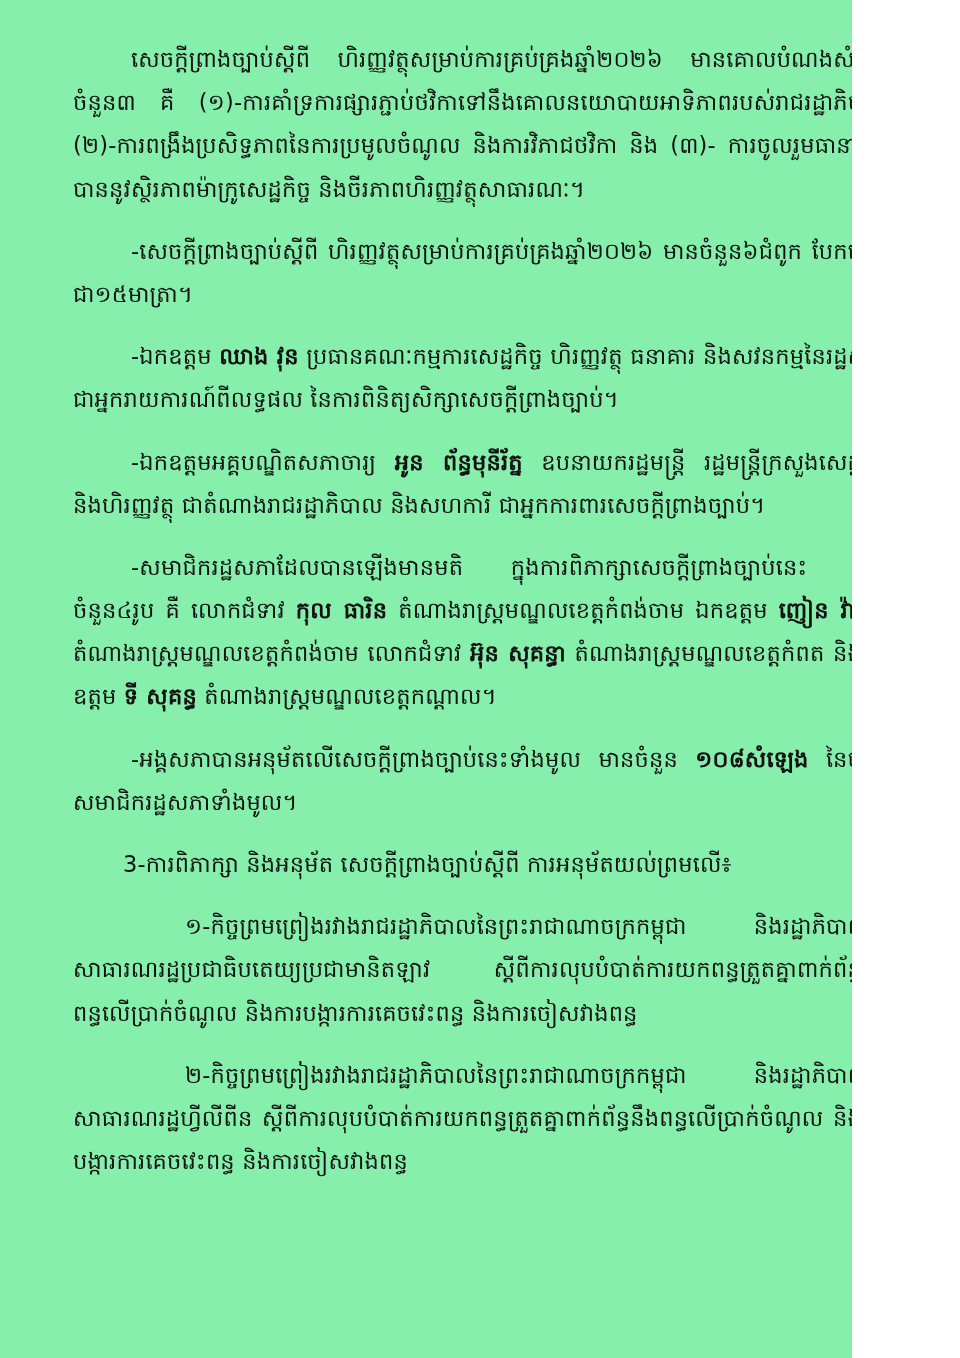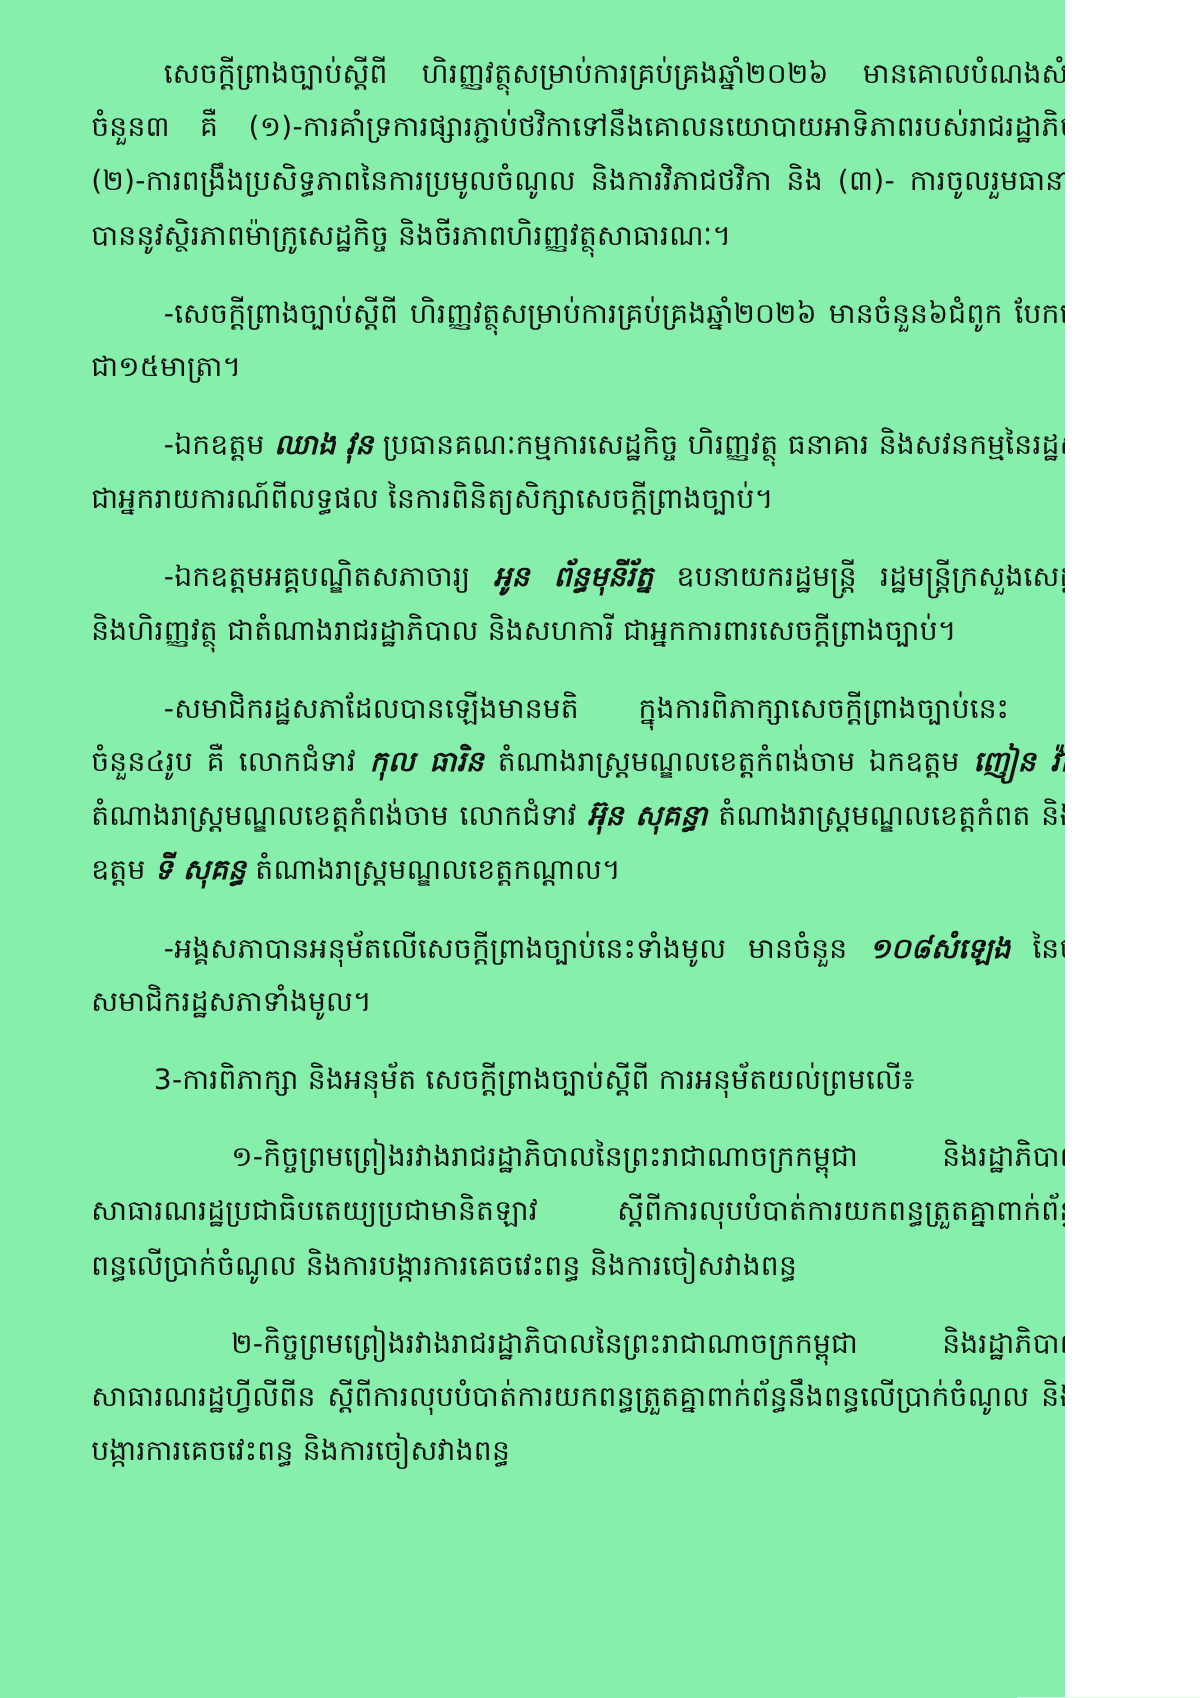--- a/index.html
+++ b/index.html
@@ -31,21 +31,20 @@
     text-indent: 58px;
   }
   .content p.sub {
     text-indent: 112px;
   }
   .content p.heading {
     text-indent: 50px;
   }
   .b {
     font-weight: bold;
-    font-style: italic;
   }
   .footer {
     position: absolute;
     top: 1233px;
     left: 0;
     width: 960px;
     text-align: center;
     font-size: 13px;
     color: #3a3f4a;
     font-family: "DejaVu Sans", sans-serif;

